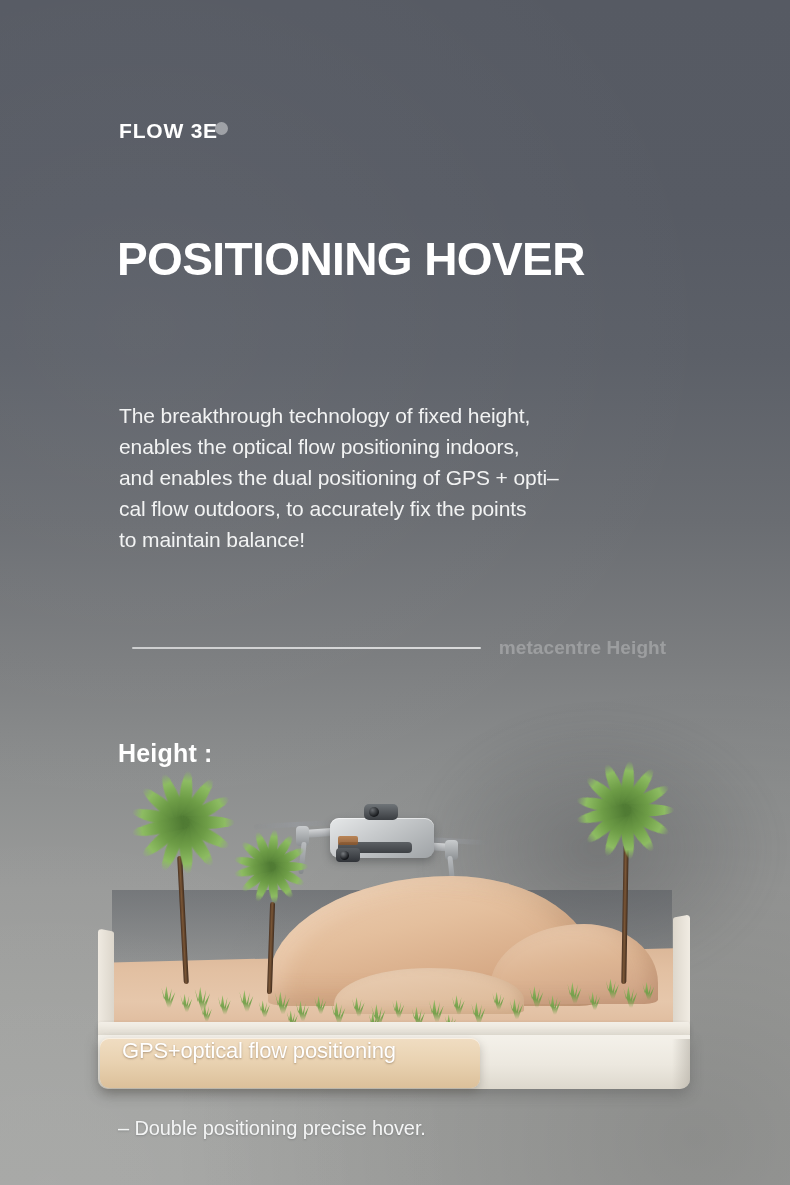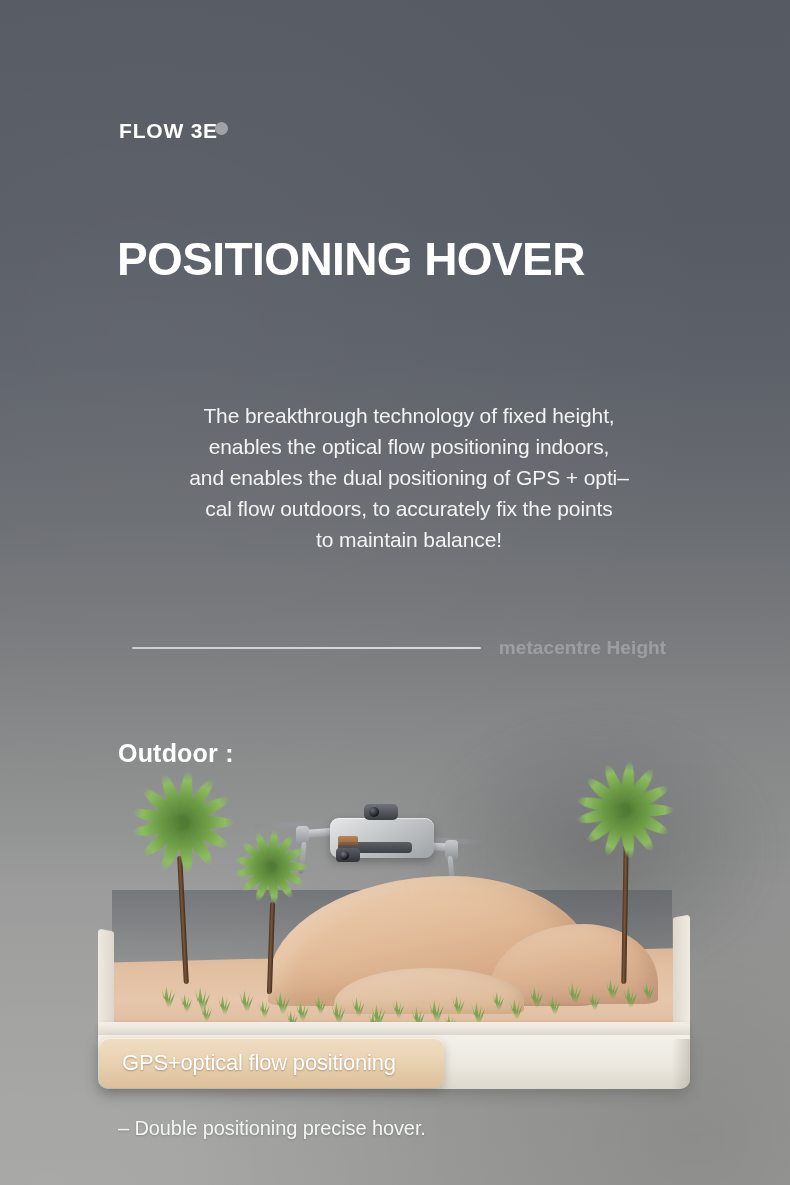--- a/index.html
+++ b/index.html
@@ -75,21 +75,20 @@
   .headline .l2{ display:block; }
 
   
   .body-copy{
     position:absolute; left:119px; top:400px;
     width:580px;
     color:#f2f3f3;
     font-size:21px;
     line-height:31px;
     letter-spacing:-0.1px;
-    text-align:center;
   }
   .body-copy p{ white-space:pre-line; }
 
   
   .divider-row{
     position:absolute; left:119px; top:636px;
     width:560px; height:24px;
     display:flex; align-items:center;justify-content:center;
   }
   .divider-line{
@@ -294,25 +293,25 @@
   .base-box .white-slab:after{
     content:""; position:absolute; right:0; top:4px;
     width:18px; height:50px;
     background:linear-gradient(to left, rgba(175,170,160,0.55), rgba(175,170,160,0));
     border-radius:0 0 10px 0;
   }
 
   
   .chip{
     position:absolute; left:100px; top:1038px;
-    width:344px; height:50px;
+    width:380px; height:50px;
     border-radius:9px;
     background:linear-gradient(to bottom,#f0ddc2 0%,#e9d2b1 48%,#dcc09a 100%);
     box-shadow:0 4px 10px rgba(70,62,52,0.28), inset 0 1px 0 rgba(255,255,255,0.55);
-    display:flex; align-items:center;
+    display:flex; 
   }
   .chip .chip-text{
     margin-left:22px;
     color:#ffffff;
     font-size:22px;
     letter-spacing:-0.2px;
     text-shadow:0 1px 2px rgba(120,95,70,0.55);
     white-space:nowrap;
   }
 
@@ -349,21 +348,21 @@
 and enables the dual positioning of GPS + opti–
 cal flow outdoors, to accurately fix the points
 to maintain balance!</p>
   </div>
 
   <div class="divider-row">
     <div class="divider-line"></div>
     <div class="watermark">metacentre Height</div>
   </div>
 
-  <div class="outdoor-label">Outdoor :</div>
+  <div class="outdoor-label">Height :</div>
 
   <div class="scene">
 
     <div class="drone">
       <div class="prop pl"></div>
       <div class="prop pr"></div>
       <div class="arm al"></div>
       <div class="arm ar"></div>
       <div class="motor ml"></div>
       <div class="motor mr"></div>

